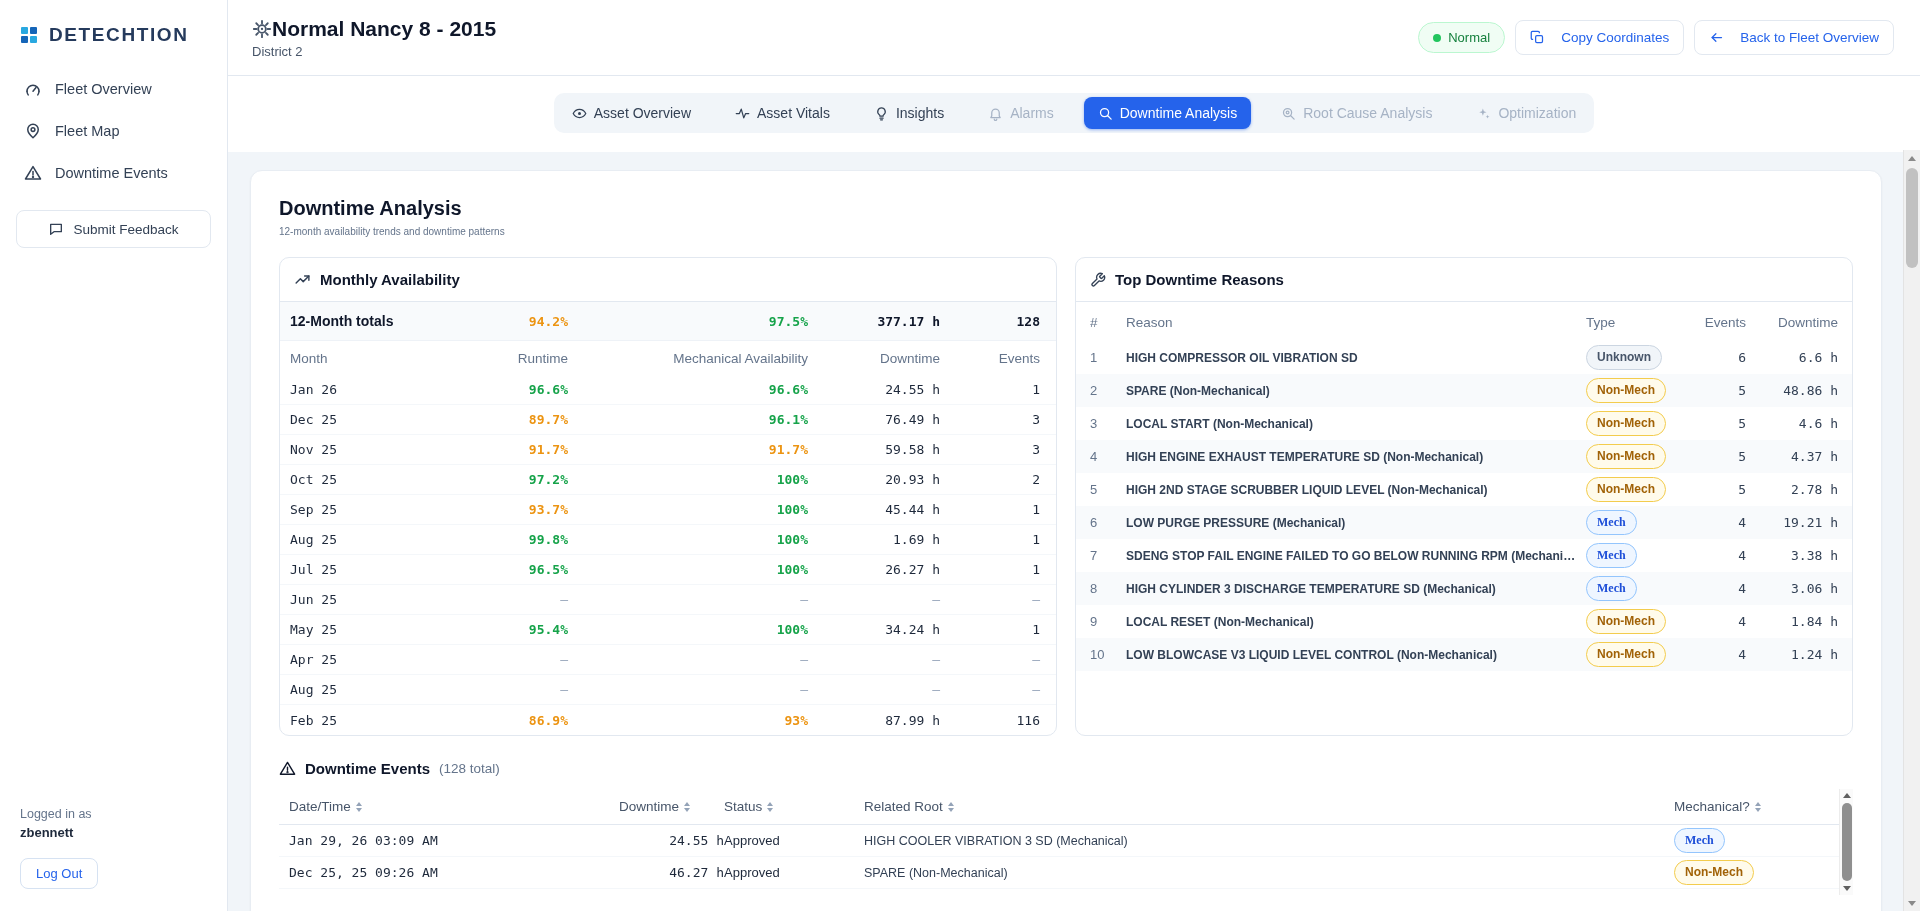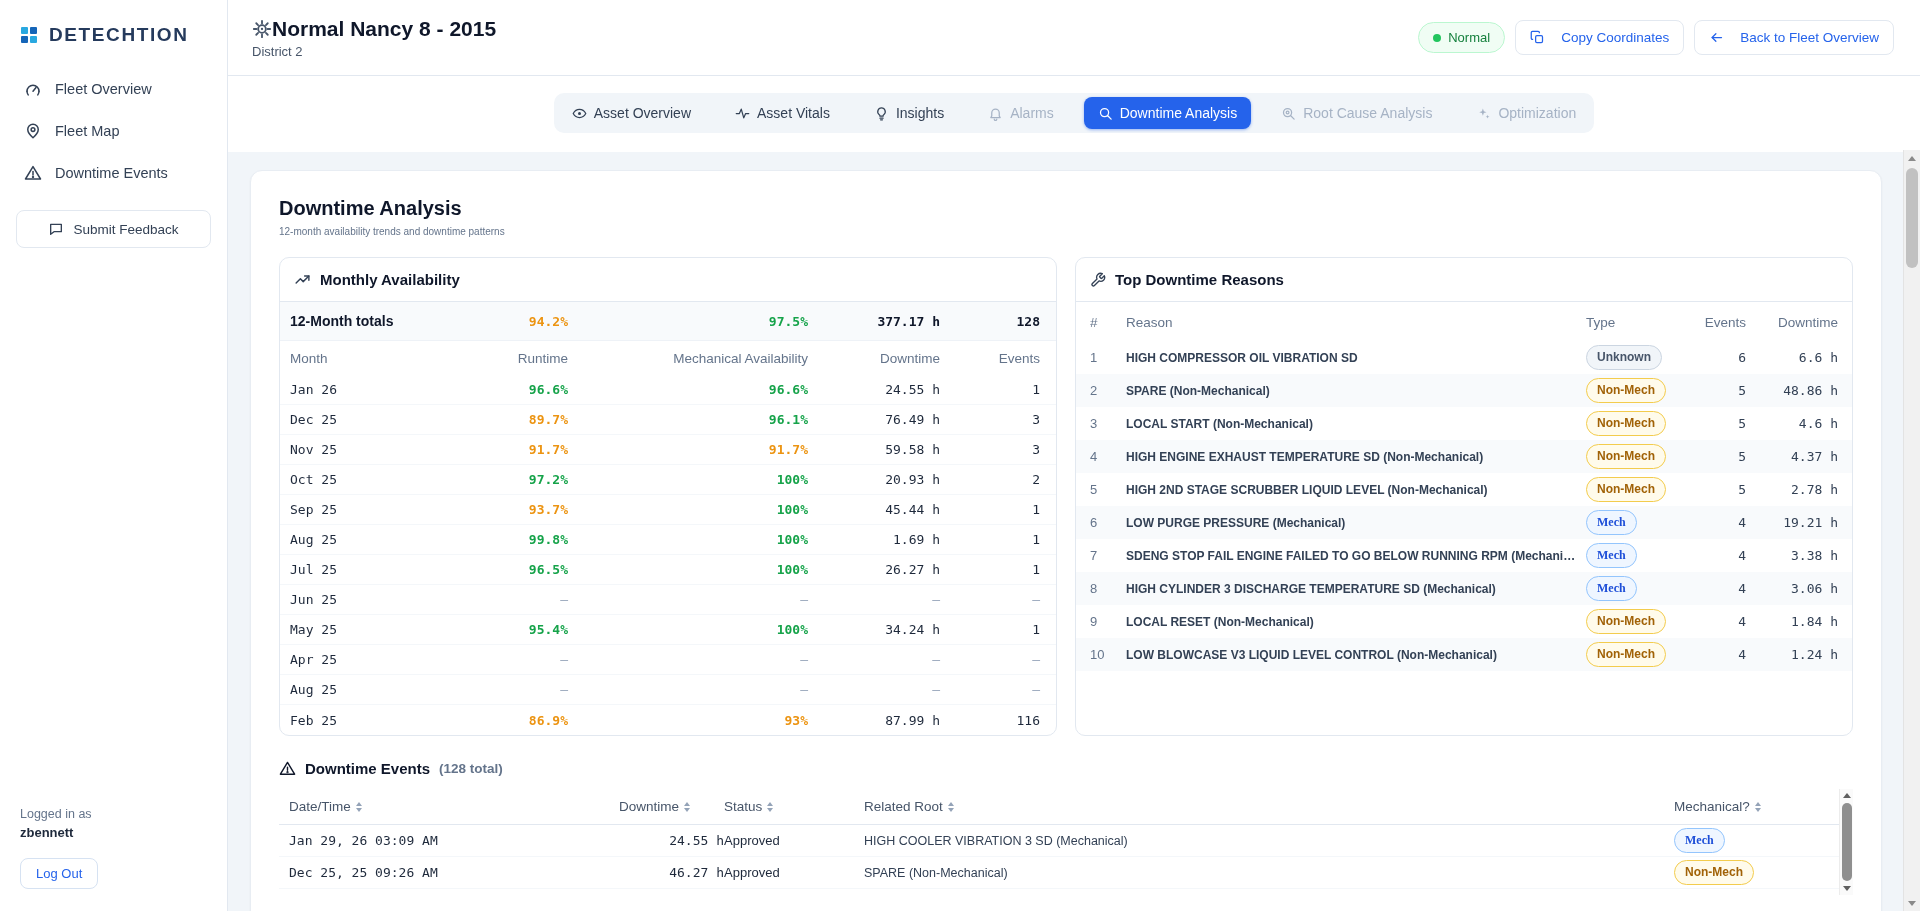--- a/index.html
+++ b/index.html
@@ -74,21 +74,21 @@
 
   
   .badge { display:inline-block; padding:2px 10px; border-radius:999px; font-size:12px; font-weight:700; border:1px solid; line-height:1.55; background:#fff; }
   .badge-unknown { color:#475569; border-color:#cbd5e1; background:#f1f5f9; }
   .badge-nonmech { color:#a16207; border-color:#f3cc4d; background:#fffbeb; }
   .badge-mech { color:#1d4ed8; border-color:#93c5fd; background:#eff6ff;font-family:Liberation Serif, serif; }
 
   
   .events-section { margin-top:24px; }
   .events-head { display:flex; align-items:center; gap:9px; font-size:15px; font-weight:700; }
-  .events-total { font-size:13.5px; font-weight:700; color:#64748b; }
+  .events-total { font-size:13.5px; font-weight:400; color:#64748b; }
   .scrollbox { position:relative; margin-top:12px; height:106px; overflow:hidden; }
   .egrid { display:grid; grid-template-columns:330px 105px 140px 810px 1fr; padding-left:10px; align-items:center; }
   .egrid .right { text-align:right; }
   .ehead { height:36px; border-bottom:1px solid #e2e8f0; font-size:13.5px; color:#475569; font-weight:500; }
   .ehcell { display:flex; align-items:center; gap:5px; cursor:pointer; }
   .erow { height:32px; border-bottom:1px solid #f4f7fa; font-size:13px; color:#1e293b; }
   .alarm { font-size:12.5px; color:#334155; white-space:nowrap; overflow:hidden; }
 
   
   .sort { display:inline-flex; flex-direction:column; gap:2px; }

